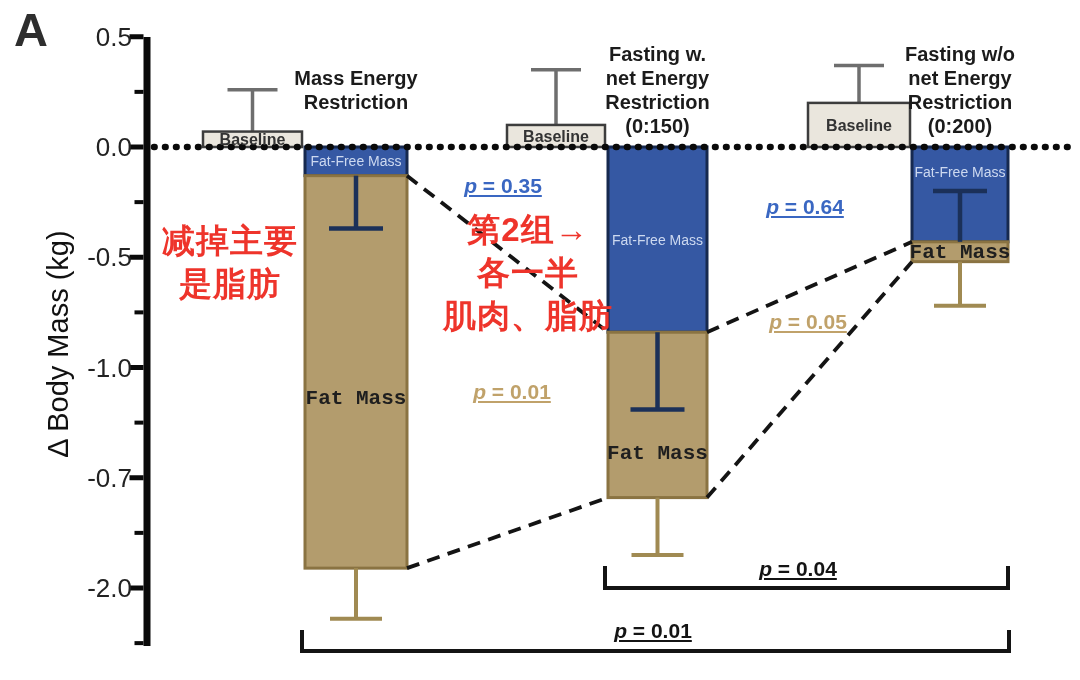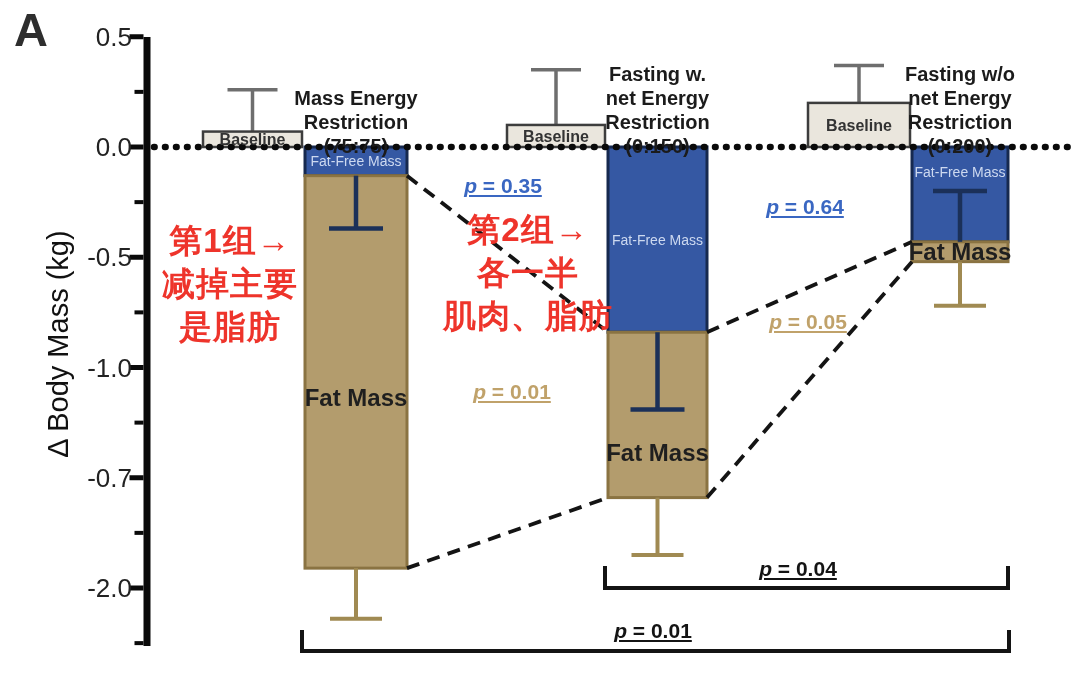--- a/index.html
+++ b/index.html
@@ -5,25 +5,25 @@
   html,body{margin:0;padding:0;background:#ffffff;}
   #figure{position:relative;width:1080px;height:680px;background:#ffffff;
           font-family:"Liberation Sans",sans-serif;overflow:hidden;}
   #chart-svg{position:absolute;left:0;top:0;}
   #panel-letter{position:absolute;left:14px;top:2px;font-size:47px;font-weight:bold;color:#2e2e2e;}
   #y-axis-title{position:absolute;left:-92px;top:328px;width:300px;height:32px;text-align:center;
           font-size:29px;color:#111;transform:rotate(-90deg);transform-origin:center;white-space:nowrap;}
   .tick-label{position:absolute;left:50px;width:82px;height:30px;line-height:30px;
           font-size:26px;color:#222;text-align:right;}
   .group-title{position:absolute;width:200px;text-align:center;font-size:20px;font-weight:bold;
-          color:#1b1b1b;line-height:24px;margin-top:20px;}
+          color:#1b1b1b;line-height:24px;}
   .bar-label{position:absolute;text-align:center;transform:translate(-50%,-50%);white-space:nowrap;}
   .baseline-label{font-size:16px;font-weight:bold;}
   .ffm-label{font-size:14px;}
-  .fm-label{font-size:24px;font-weight:600;}
+  .fm-label{font-size:21px;font-weight:600;font-family:Liberation Mono, monospace;}
   .p-label{position:absolute;font-size:21px;font-weight:bold;text-align:center;
           transform:translate(-50%,-50%);white-space:nowrap;text-decoration:underline;}
   .p-label .it{font-style:italic;}
   .red-note{position:absolute;text-align:center;font-weight:bold;font-size:33px;line-height:43px;
           transform:translateX(-50%);letter-spacing:1px;white-space:nowrap;}
 </style>
 </head>
 <body>
 
 <div id="figure">
@@ -78,21 +78,20 @@
     </svg>
   <div id="panel-letter">A</div>
   <div id="y-axis-title">Δ Body Mass (kg)</div>
   <div id="labels-layer">
       <div class="bar-label baseline-label" style="color: rgb(51, 51, 51); left: 252.5px; top: 140.282px;">Baseline</div>
       <div class="bar-label ffm-label" style="color: rgb(205, 217, 240); left: 356px; top: 161.332px;">Fat-Free Mass</div>
       <div class="bar-label fm-label" style="color: rgb(31, 31, 31); left: 356px; top: 398.37px;">Fat Mass</div>
       <div class="group-title" style="left: 256px; top: 66px;">
         <div class="">Mass Energy</div>
         <div class="">Restriction</div>
-        <div class="">(75:75)</div>
       </div>
       <div class="bar-label baseline-label" style="color: rgb(51, 51, 51); left: 556px; top: 136.975px;">Baseline</div>
       <div class="bar-label ffm-label" style="color: rgb(205, 217, 240); left: 657.5px; top: 239.61px;">Fat-Free Mass</div>
       <div class="bar-label fm-label" style="color: rgb(31, 31, 31); left: 657.5px; top: 453.495px;">Fat Mass</div>
       <div class="group-title" style="left: 557.5px; top: 42px;">
         <div class="">Fasting w.</div>
         <div class="">net Energy</div>
         <div class="">Restriction</div>
         <div class="">(0:150)</div>
       </div>
@@ -111,21 +110,20 @@
       <div class="tick-label" style="top: 352.5px;">-1.0</div>
       <div class="tick-label" style="top: 462.75px;">-0.7</div>
       <div class="tick-label" style="top: 573px;">-2.0</div>
       <div class="p-label" style="color: rgb(58, 103, 194); left: 503px; top: 186px;"><span class="it">p</span> = 0.35</div>
       <div class="p-label" style="color: rgb(58, 103, 194); left: 805px; top: 207px;"><span class="it">p</span> = 0.64</div>
       <div class="p-label" style="color: rgb(192, 162, 106); left: 512px; top: 392px;"><span class="it">p</span> = 0.01</div>
       <div class="p-label" style="color: rgb(192, 162, 106); left: 808px; top: 322px;"><span class="it">p</span> = 0.05</div>
       <div class="p-label" style="color: rgb(20, 20, 20); left: 798px; top: 569px;"><span class="it">p</span> = 0.04</div>
       <div class="p-label" style="color: rgb(20, 20, 20); left: 653px; top: 631px;"><span class="it">p</span> = 0.01</div>
       <div class="red-note" style="color: rgb(238, 52, 43); left: 230px; top: 219px;">
-        <div class="">第1组→</div>
         <div class="">减掉主要</div>
         <div class="">是脂肪</div>
       </div>
       <div class="red-note" style="color: rgb(238, 52, 43); left: 528px; top: 208px;">
         <div class="">第2组→</div>
         <div class="">各一半</div>
         <div class="">肌肉、脂肪</div>
       </div>
     </div>
 </div>

